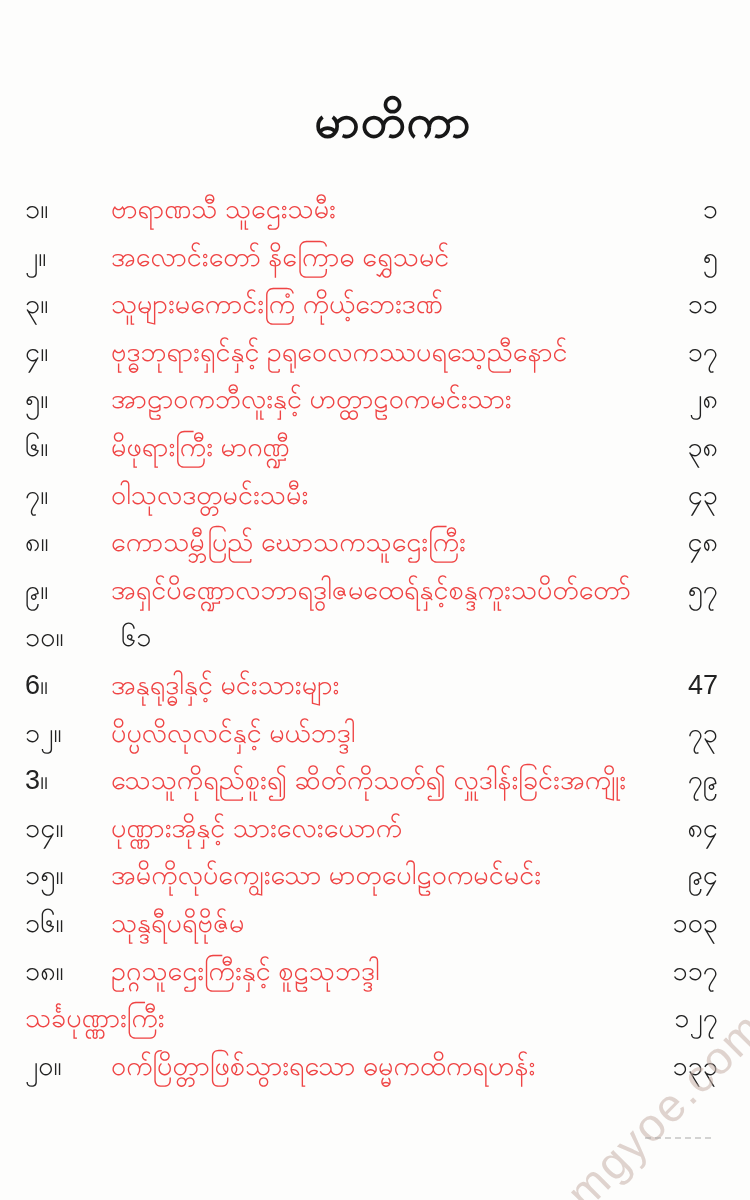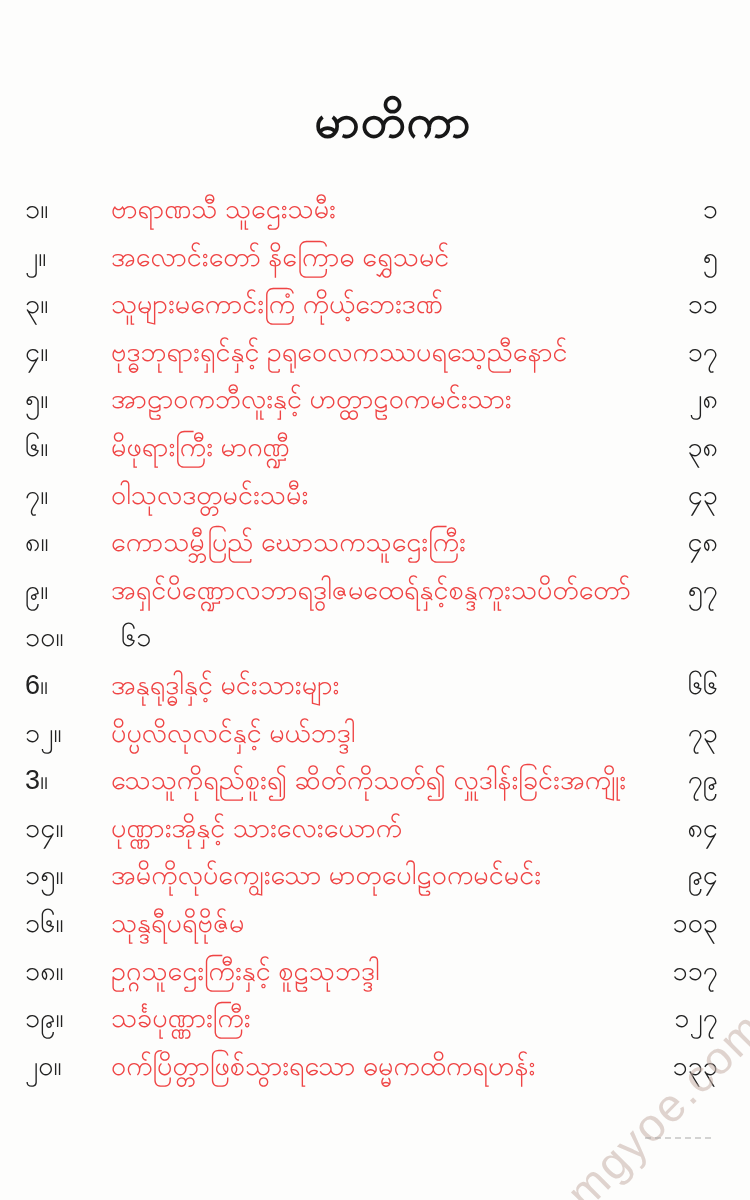--- a/index.html
+++ b/index.html
@@ -125,21 +125,21 @@
         <span class="toc-title">အရှင်ပိဏ္ဍောလဘာရဒွါဇမထေရ်နှင့်စန္ဒကူးသပိတ်တော်</span>
         <span class="toc-page">၅၇</span>
       </div>
       <div class="toc-row">
         <span class="toc-num">၁၀။</span>
         <span class="toc-page">၆၁</span>
       </div>
       <div class="toc-row">
         <span class="toc-num">6။</span>
         <span class="toc-title">အနုရုဒ္ဓါနှင့် မင်းသားများ</span>
-        <span class="toc-page">၆၆</span>
+        <span class="toc-page">47</span>
       </div>
       <div class="toc-row">
         <span class="toc-num">၁၂။</span>
         <span class="toc-title">ပိပ္ပလိလုလင်နှင့် မယ်ဘဒ္ဒါ</span>
         <span class="toc-page">၇၃</span>
       </div>
       <div class="toc-row">
         <span class="toc-num">3။</span>
         <span class="toc-title">သေသူကိုရည်စူး၍ ဆိတ်ကိုသတ်၍ လှူဒါန်းခြင်းအကျိုး</span>
         <span class="toc-page">၇၉</span>
@@ -158,21 +158,20 @@
         <span class="toc-num">၁၆။</span>
         <span class="toc-title">သုန္ဒရီပရိဗိုဇ်မ</span>
         <span class="toc-page">၁၀၃</span>
       </div>
       <div class="toc-row">
         <span class="toc-num">၁၈။</span>
         <span class="toc-title">ဥဂ္ဂသူဌေးကြီးနှင့် စူဠသုဘဒ္ဒါ</span>
         <span class="toc-page">၁၁၇</span>
       </div>
       <div class="toc-row">
-        <span class="toc-num">၁၉။</span>
         <span class="toc-title">သင်္ခပုဏ္ဏားကြီး</span>
         <span class="toc-page">၁၂၇</span>
       </div>
       <div class="toc-row">
         <span class="toc-num">၂၀။</span>
         <span class="toc-title">ဝက်ပြိတ္တာဖြစ်သွားရသော ဓမ္မကထိကရဟန်း</span>
         <span class="toc-page">၁၃၃</span>
       </div>
     </div>
 

